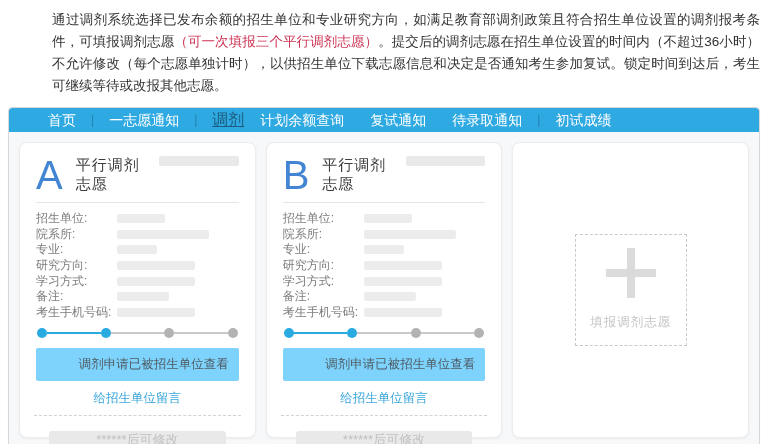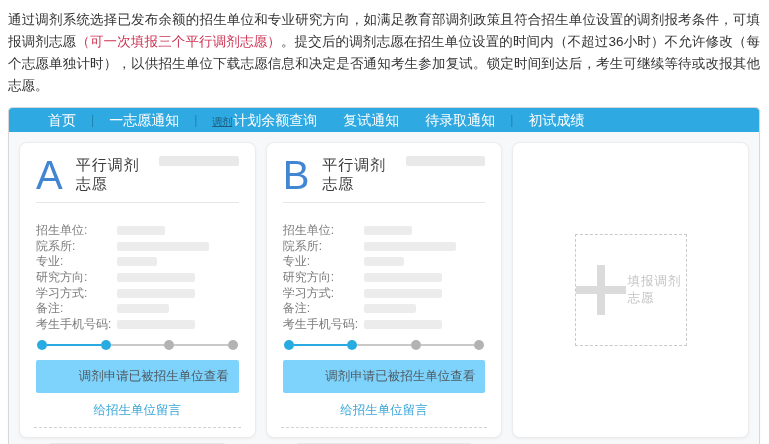--- a/index.html
+++ b/index.html
@@ -1,50 +1,50 @@
 <!DOCTYPE html>
 <html lang="zh"><head>
 <meta charset="utf-8">
 <style>
   * { margin:0; padding:0; box-sizing:border-box; }
   html,body { width:769px; height:444px; background:#ffffff; overflow:hidden;
     font-family:"Liberation Sans","DejaVu Sans",sans-serif; }
 
   
-  .intro { padding:9px 9px 0 8px; font-size:13.5px; line-height:22px; color:#333; text-align:justify; }
+  .intro { padding:9px 9px 0 8px; font-size:13.5px; line-height:22px; color:#333; text-align:justify;margin-left:44px; }
   .intro .hl { color:#cc3150; }
 
   
   .panel { margin:10px 8px 0 8px; width:752px; border:1px solid #d7d7d7; border-radius:4px;
     background:#f7f8f9; overflow:hidden; box-shadow:0 1px 2px rgba(0,0,0,.04); }
 
   
   .navbar { height:24px; background:#2fa9e1; display:flex; align-items:center;
     padding-left:26px; color:#fff; font-size:14px; border-radius:3px 3px 0 0; }
   .nav-item { padding:0 13px; height:30px; line-height:30px; cursor:pointer; white-space:nowrap; }
   .nav-item.active { background:#1486be; }
-  .nav-prefix { font-size:10px; color:#1c5e80; margin-right:1px;text-decoration:underline; }
+  .nav-prefix { font-size:16px; color:#1c5e80; margin-right:16px;text-decoration:underline; }
   .pipe { color:rgba(12,84,120,.45); font-size:12px; padding:0 2px; }
 
   
   .cards { display:flex; gap:10px; padding:10px; }
   .card { width:237px; height:296px; background:#fff; border:1px solid #ececec; border-radius:8px;
     padding:12px 16px 13px 16px; display:flex; flex-direction:column;
     box-shadow:0 1px 3px rgba(0,0,0,.05); }
 
   .card-head { display:flex; align-items:flex-end; gap:13px; padding-bottom:7px;
     border-bottom:1px solid #e6e6e6; }
   .letter { font-size:40px; line-height:40px; color:#4285d2; }
   .titlebox { display:flex; gap:5px; padding-bottom:1px; }
   .card-title { font-size:15px; color:#3c3c3c; letter-spacing:1px; }
 
   .ph { background:#ececec; border-radius:2px; height:9px; }
   .ph-title { width:98px; height:10px; background:#e9e9e9; }
 
-  .fields { margin-top:20px; }
+  .fields { margin-top:8px; }
   .frow { display:flex; align-items:center; height:15.6px; }
   .flabel { width:81px; font-size:12px; color:#7d7d7d; white-space:nowrap; }
   .w0{width:48px}.w1{width:92px}.w2{width:40px}.w3{width:78px}
   .w4{width:78px}.w5{width:52px}.w6{width:78px}
 
   .timeline { display:flex; align-items:center; margin:8px 1px 10px 1px; height:10px; }
   .dot { width:10px; height:10px; border-radius:50%; background:#b3b3b3; flex:0 0 auto; }
   .dot.on { background:#29abe2; }
   .seg { flex:1; height:2px; background:#c9c9c9; }
   .seg.on { background:#29abe2; }
@@ -54,21 +54,21 @@
   .msglink { display:block; text-align:center; color:#3aa6da; font-size:12.5px;
     margin:9px 0 8px 0; text-decoration:none; cursor:pointer; }
   .dashline { border-top:1px dashed #d2d2d2; margin:0 -2px 7px -2px; }
   .barwide { height:9px; background:#f1f1f2; border-radius:2px; margin-bottom:8px; }
   .lockbtn { margin:0 13px; height:30px; background:#e9e9e9; border:0; border-radius:3px;
     color:#c0c0c0; font-size:13px; cursor:not-allowed; }
 
   
   .addcard { align-items:center; justify-content:center; display:flex; }
   .addbox { width:112px; height:112px; border:1px dashed #c9c9c9; display:flex;
-    flex-direction:row; align-items:center; justify-content:center; gap:16px; cursor:pointer; }
+    flex-direction:column; align-items:center; justify-content:center; gap:16px; cursor:pointer; }
   .plus { position:relative; width:50px; height:50px; }
   .plus::before { content:""; position:absolute; left:0; top:21px; width:50px; height:8px; background:#dbdbdb; }
   .plus::after  { content:""; position:absolute; left:21px; top:0; width:8px; height:50px; background:#dbdbdb; }
   .addlabel { font-size:12.5px; color:#c4c4c4; letter-spacing:1px; }
 </style>
 </head>
 <body>
 
 <p class="intro"><span>通过调剂系统选择已发布余额的招生单位和专业研究方向，如满足教育部调剂政策且符合招生单位设置的调剂报考条件，可填报调剂志愿</span><span class="hl">（可一次填报三个平行调剂志愿）</span><span>。提交后的调剂志愿在招生单位设置的时间内（不超过36小时）不允许修改（每个志愿单独计时），以供招生单位下载志愿信息和决定是否通知考生参加复试。锁定时间到达后，考生可继续等待或改报其他志愿。</span></p>
 

